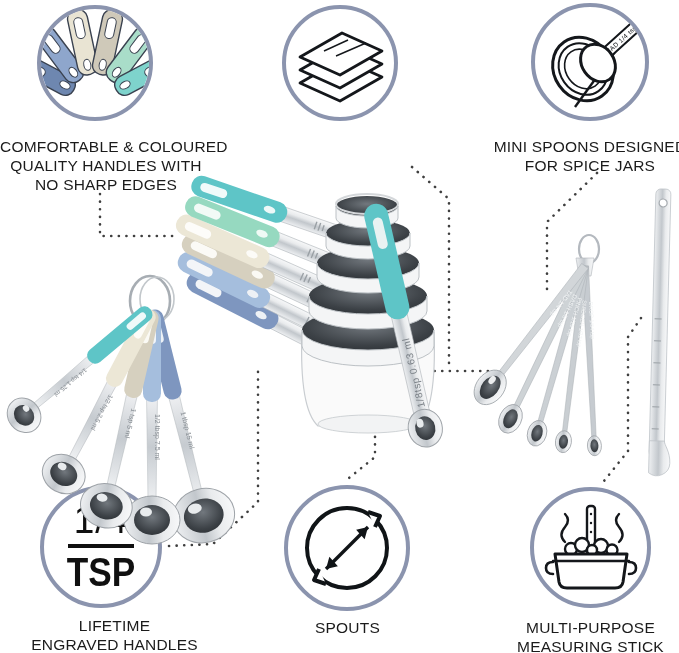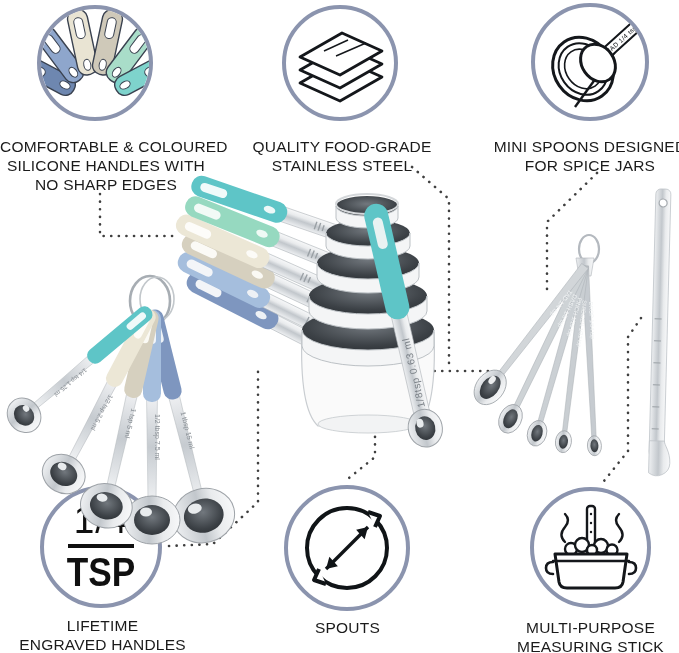--- a/index.html
+++ b/index.html
@@ -53,40 +53,36 @@
         <g transform="rotate(62)">
           <rect x="-10" y="-86" width="20" height="62" rx="9" stroke="#3a4250" stroke-width="1.4" fill="#7ed3cc"></rect>
           <rect x="-4.5" y="-78" width="9" height="21" rx="4.5" fill="#ffffff" stroke="#3a4250" stroke-width="1"></rect>
           <ellipse cx="0" cy="-34" rx="3.5" ry="5.5" fill="#ffffff" stroke="#3a4250" stroke-width="1"></ellipse>
         </g>
       </g>
     </svg>
   </div>
   <div class="caption" style="left:0px;top:137px;width:212px;">
     <p>COMFORTABLE &amp; COLOURED</p>
-    <p>SILICONE HANDLES WITH</p>
+    <p>QUALITY HANDLES WITH</p>
     <p>NO SHARP EDGES</p>
   </div>
 
   <div class="circle" style="left:282px;top:5px;width:116px;height:116px;">
     <svg width="108" height="108" viewBox="0 0 108 108">
       <g fill="#ffffff" stroke="#14171b" stroke-width="2.8" stroke-linejoin="round">
         <path d="M14 74 L56 50 L96 68 L54 92 Z"></path>
         <path d="M14 61 L56 37 L96 55 L54 79 Z"></path>
         <path d="M14 48 L56 24 L96 42 L54 66 Z"></path>
       </g>
       <g stroke="#14171b" stroke-width="1.4">
         <line x1="38" y1="42" x2="62" y2="31"></line>
         <line x1="50" y1="47" x2="80" y2="34"></line>
       </g>
     </svg>
-  </div>
-  <div class="caption" style="left:236px;top:137px;width:212px;">
-    <p>QUALITY FOOD-GRADE</p>
-    <p>STAINLESS STEEL</p>
   </div>
 
   <div class="circle" style="left:531px;top:3px;width:118px;height:118px;">
     <svg width="110" height="110" viewBox="0 0 110 110">
       <line x1="98" y1="20" x2="40" y2="100" stroke="#14171b" stroke-width="2.4"></line>
       <g transform="rotate(-35 48 62)" fill="none" stroke="#14171b">
         <ellipse cx="48" cy="62" rx="29" ry="33" stroke-width="3"></ellipse>
         <ellipse cx="48" cy="62" rx="23" ry="27" stroke-width="2"></ellipse>
         <ellipse cx="48" cy="62" rx="17" ry="21" stroke-width="1.6"></ellipse>
       </g>
@@ -102,21 +98,21 @@
     <p>FOR SPICE JARS</p>
   </div>
 
   <div class="circle" style="left:40px;top:486px;width:122px;height:122px;">
     <div class="measure-box">
       <div class="measure-frac">1/4</div>
       <div class="measure-divider"></div>
       <div class="measure-unit">TSP</div>
     </div>
   </div>
-  <div class="caption" style="left:0px;top:616px;width:205px;">
+  <div class="caption" style="left:0px;top:616px;width:205px;padding-left:12px;">
     <p>LIFETIME</p>
     <p>ENGRAVED HANDLES</p>
   </div>
 
   <div class="circle" style="left:284px;top:485px;width:126px;height:126px;">
     <svg width="118" height="118" viewBox="0 0 118 118">
       <circle cx="59" cy="59" r="40" fill="none" stroke="#101417" stroke-width="4"></circle>
       <path d="M80 23 L92 27 L87 38" fill="#ffffff" stroke="#101417" stroke-width="4" stroke-linejoin="round"></path>
       <path d="M38 95 L26 91 L31 80" fill="#ffffff" stroke="#101417" stroke-width="4" stroke-linejoin="round"></path>
       <line x1="38" y1="80" x2="80" y2="38" stroke="#101417" stroke-width="3.4"></line>

